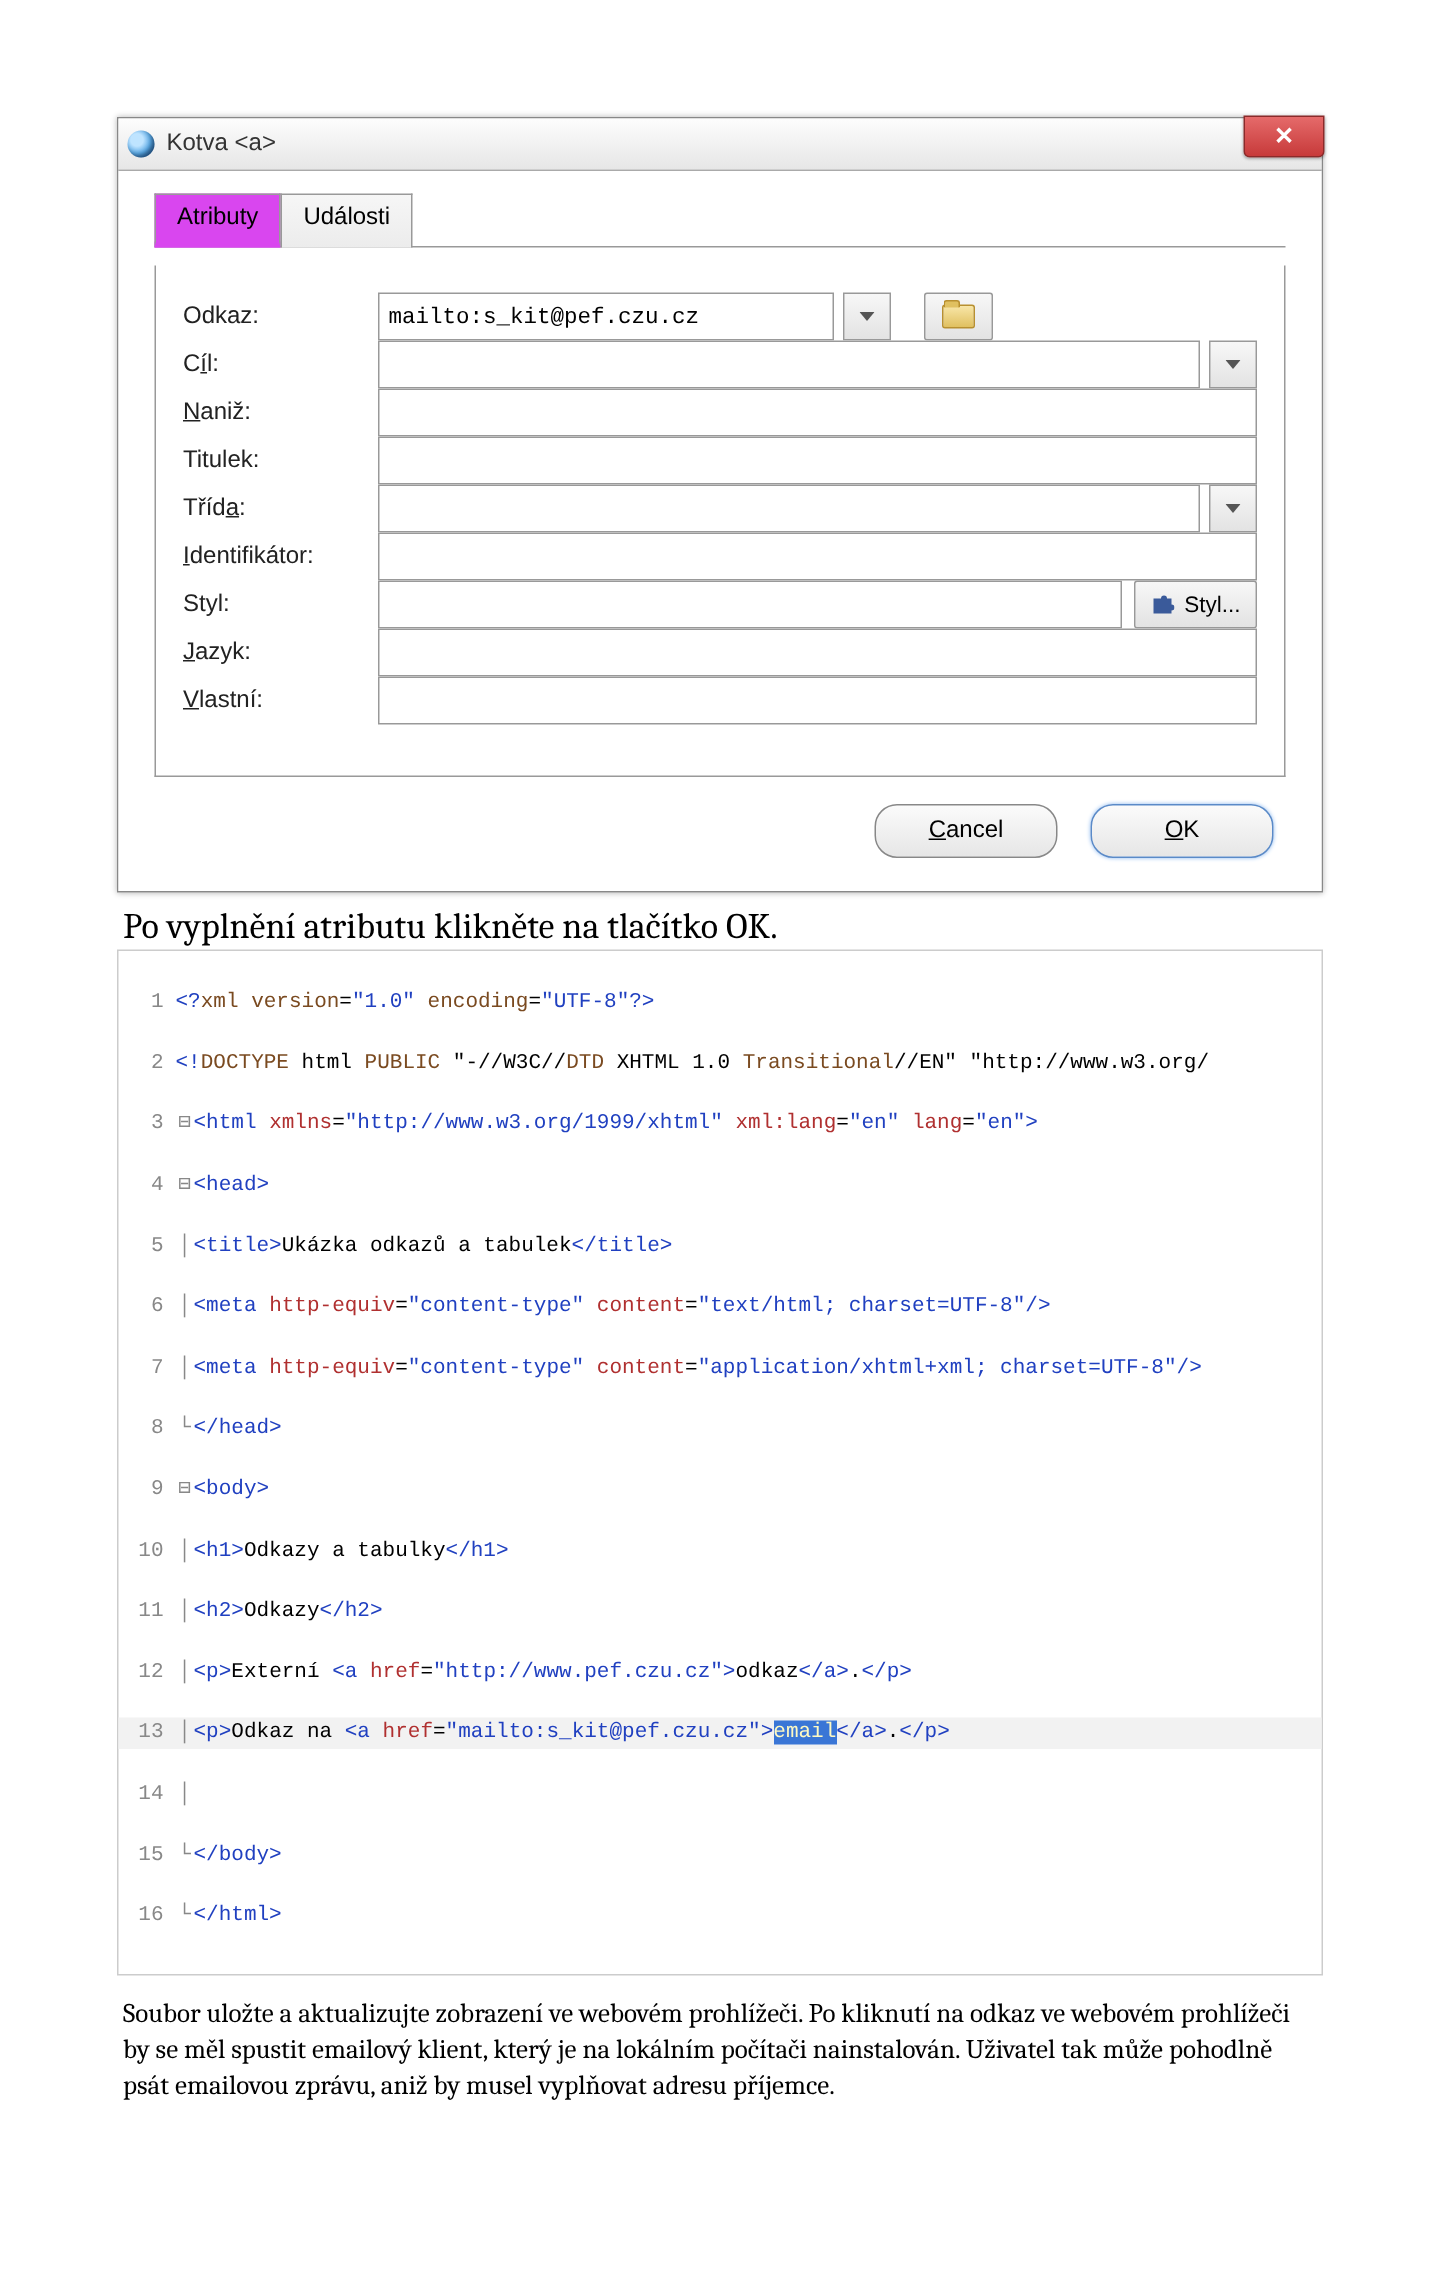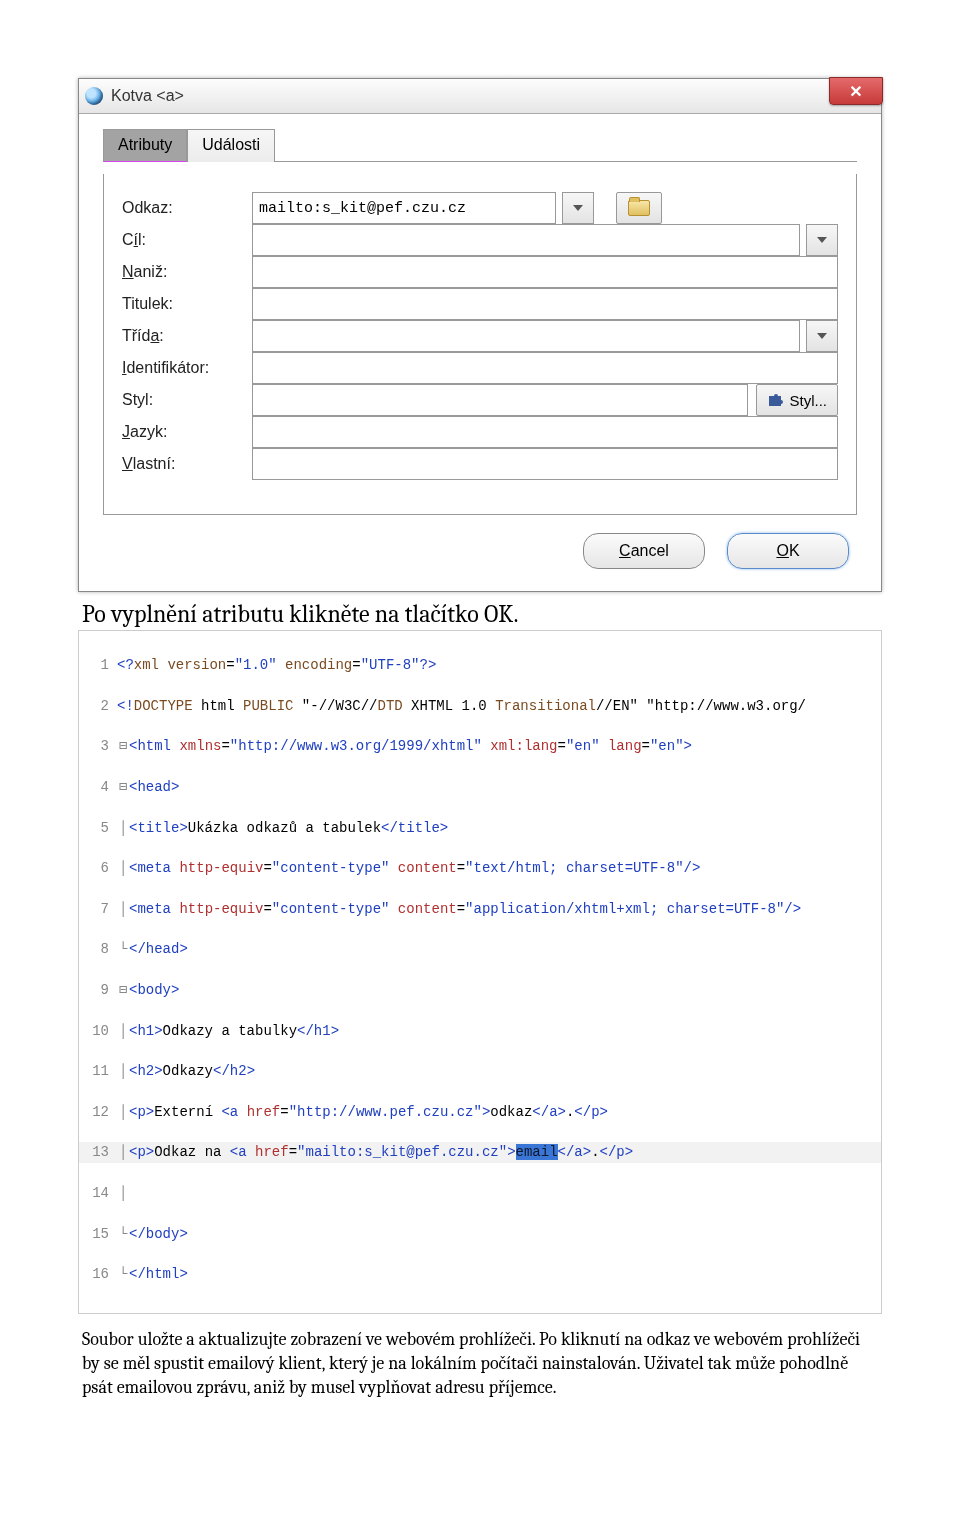--- a/index.html
+++ b/index.html
@@ -5,21 +5,21 @@
 body{margin:0;background:#fff;font-family:Arial,sans-serif;width:960px}
 .page{padding:78px 78px 40px 78px}
 .dialog{border:1px solid #888;background:#fff;box-shadow:0 0 4px rgba(0,0,0,.3);position:relative}
 .titlebar{background:linear-gradient(#fdfdfd,#e6e6e6);border-bottom:1px solid #aaa;height:34px;display:flex;align-items:center;padding:0 6px;position:relative}
 .titlebar .globe{width:18px;height:18px;background:radial-gradient(circle at 35% 35%,#bfe4ff 25%,#5aa9e6 55%,#2766a8 80%);border-radius:50%;margin-right:8px;box-shadow:inset -2px -2px 3px rgba(0,0,0,.3)}
 .titlebar .t{font-size:16px;color:#333}
 .closebtn{position:absolute;right:-2px;top:-2px;width:52px;height:26px;background:linear-gradient(#e56a6a,#c73a3a);border:1px solid #8a2a2a;border-radius:0 0 4px 4px;display:flex;align-items:center;justify-content:center;color:#fff;font-weight:bold;font-size:16px;font-family:Arial;box-shadow:0 1px 2px rgba(0,0,0,.3)}
 .body{padding:14px 24px 22px 24px;background:#fff}
 .tabs{display:flex;border-bottom:1px solid #999;margin-bottom:12px}
 .tab{padding:6px 14px 7px;font-size:16px;border:1px solid #999;border-bottom:none;background:linear-gradient(#f6f6f6,#ececec);margin-right:0;position:relative;top:1px;cursor:pointer}
-.tab.active{background:#a3a3a3;border-bottom:1px solid #d946ef}
+.tab.active{background:#d946ef;border-bottom:4px solid #d946ef}
 .tabpanel{border:1px solid #999;border-top:none;padding:18px 18px 30px 18px}
 .row{display:flex;align-items:center;}
 .row .lab{width:130px;font-size:16px;color:#222}
 .row .lab u{text-decoration:underline}
 .inp{flex:1;height:26px;border:1px solid #999;padding:2px 6px;font-size:15px;font-family:"Courier New",monospace;background:#fff}
 .dd{width:30px;height:30px;border:1px solid #999;background:linear-gradient(#f7f7f7,#e3e3e3);margin-left:6px;display:flex;align-items:center;justify-content:center;cursor:pointer}
 .dd svg{width:10px;height:6px}
 .iconbtn{width:44px;height:30px;border:1px solid #999;background:linear-gradient(#f7f7f7,#e3e3e3);margin-left:22px;display:flex;align-items:center;justify-content:center;border-radius:2px;cursor:pointer}
 .folder{width:20px;height:14px;background:linear-gradient(#f8e6a8,#e0c060);border:1px solid #b89030;border-radius:2px;position:relative}
 .folder:before{content:"";position:absolute;top:-4px;left:0;width:9px;height:4px;background:#e0c060;border:1px solid #b89030;border-bottom:none;border-radius:2px 2px 0 0}
@@ -27,21 +27,21 @@
 .puzzle{width:16px;height:16px;display:inline-block}
 .puzzle svg{width:16px;height:16px}
 .btnrow{display:flex;justify-content:flex-end;gap:22px;padding:18px 8px 0 8px}
 .dbtn{height:34px;width:120px;border:1px solid #888;background:linear-gradient(#fbfbfb,#e6e6e6);border-radius:15px;font-size:16px;cursor:pointer;display:flex;align-items:center;justify-content:center}
 .dbtn.ok{border:1px solid #5a8ac8;box-shadow:0 0 3px #8ab8f0}
 .caption{font-family:Cambria,Georgia,serif;font-size:24px;margin:8px 0 2px 4px}
 .codebox{border:1px solid #ccc;background:#fff;font-family:"Courier New",monospace;font-size:14px;line-height:1.45;padding:4px 0 8px 0;white-space:pre}
 .codebox .ln{display:flex}
 .codebox .num{color:#888;width:30px;text-align:right;padding-right:8px;user-select:none}
 .codebox .code{flex:1;overflow:hidden}
-.hlsel{background:#3a76d6;color:#0f172a}
+.hlsel{background:#3a76d6;color:#fef9c3}
 .hlline{background:#f2f2f2}
 .c-red{color:#b03030}
 .c-blue{color:#2040c0}
 .c-brown{color:#7a4a20}
 .c-black{color:#000}
 .gut{color:#888;display:inline-block;width:12px;text-align:center}
 .para{font-family:Cambria,Georgia,serif;font-size:18px;line-height:1.35;margin:14px 4px 0 4px}
 </style>
 </head>
 <body>

